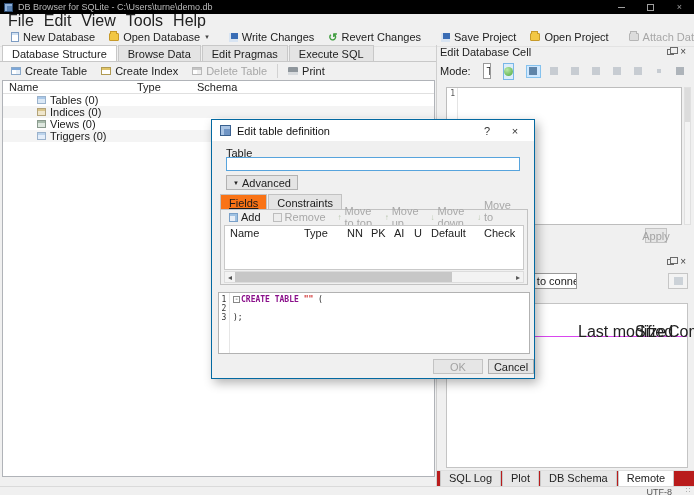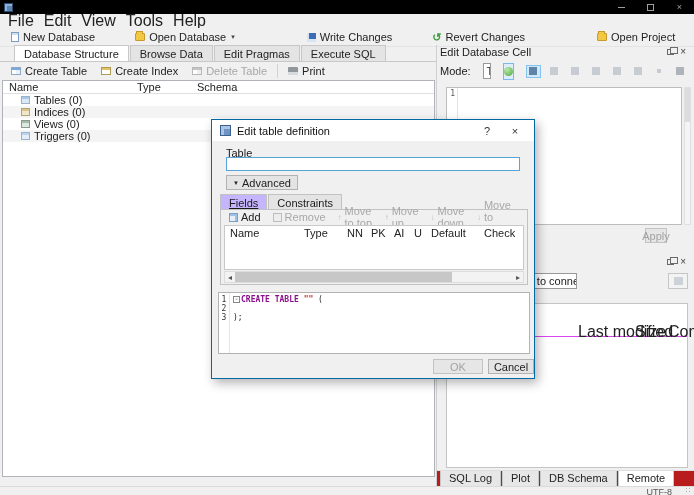--- a/index.html
+++ b/index.html
@@ -12,21 +12,21 @@
   .titlebar .app-ico { width:9px; height:9px; margin:0 5px 0 4px; background:#5b84b5; box-shadow:inset 0 0 0 1px #2e4d73, inset 3px 3px 0 #8fb0d8; }
   .titlebar .title { color:#b9b9b9; font-size:9px; }
   .winbtns { margin-left:auto; display:flex; height:14px; }
   .winbtn { width:29px; height:14px; display:flex; align-items:center; justify-content:center; color:#9f9f9f; font-size:9px; }
   .winbtn .mini { width:7px; height:1px; background:#9f9f9f; }
   .winbtn .maxi { width:7px; height:7px; border:1px solid #9f9f9f; }
 
   .menubar { position:absolute; left:0; top:14px; width:694px; height:14px; background:#f0f0f0; display:flex; align-items:center; padding-left:3px; }
   .menubar span { padding:0 5px; font-size:16px; color:#222; }
 
-  .toolbar { position:absolute; left:0; top:28px; width:694px; height:19px; background:#f0f0f0; display:flex; align-items:center; padding-left:4px; border-bottom:1px solid #e3e3e3;gap:26px; }
+  .toolbar { position:absolute; left:0; top:28px; width:694px; height:19px; background:#f0f0f0; display:flex; align-items:center; padding-left:4px; border-bottom:1px solid #e3e3e3; }
   .tbtn { display:flex; align-items:center; gap:4px; padding:2px 7px; font-size:11px; color:#222; white-space:nowrap; }
   .tbtn.disabled { color:#a7a7a7; }
   .tsep { width:1px; height:14px; background:#d2d2d2; margin:0 3px; }
   .drop { font-size:7px; color:#444; margin-left:1px; }
 
   
   .ico { display:inline-block; flex:none; }
   .ico-page { width:8px; height:10px; background:#fff; border:1px solid #7d9cc3; box-shadow:inset 0 2px 0 #cfe0f2; }
   .ico-folder { width:10px; height:8px; background:#f2c744; border:1px solid #c79a2a; border-radius:1px; position:relative; }
   .ico-folder::before { content:""; position:absolute; left:0; top:-3px; width:5px; height:2px; background:#f2c744; border:1px solid #c79a2a; border-bottom:none; }
@@ -37,30 +37,30 @@
   .ico-table { width:10px; height:8px; border:1px solid #8aa8c8; background:#fff; box-shadow:inset 0 2px 0 #7da7d8, inset -4px 0 0 #e8f0f8; }
   .ico-table.gray { border-color:#b8b8b8; box-shadow:inset 0 2px 0 #c4c4c4, inset -4px 0 0 #eee; }
   .ico-index { width:10px; height:8px; border:1px solid #b09a52; background:#fff; box-shadow:inset 0 2px 0 #e0c468; }
   .ico-print { width:10px; height:8px; background:#8f969c; border-radius:1px 1px 0 0; box-shadow:inset 0 -3px 0 #d7dadd; }
   .ico-plus { width:9px; height:9px; background:#e7eef7; border:1px solid #7aa0c8; box-shadow:inset -2px 2px 0 #9fc1e2; }
   .ico-minus-g { width:9px; height:9px; background:#ededed; border:1px solid #bdbdbd; }
 
   
   .maintabs { position:absolute; left:0; top:47px; width:437px; height:15px; display:flex; align-items:flex-end; padding-left:2px; border-bottom:1px solid #c8c8c8; background:#f0f0f0; }
   .mtab { padding:2px 9px 1px; font-size:11px; color:#222; border:1px solid #c8c8c8; border-bottom:none; background:#e4e4e4; margin-right:1px; }
-  .mtab.sel { background:#fff; position:relative;margin-left:12px; }
+  .mtab.sel { background:#fff; position:relative; }
 
   .structbar { position:absolute; left:0; top:62px; width:437px; height:17px; display:flex; align-items:center; padding-left:4px; background:#f0f0f0; }
 
   
   .treebox { position:absolute; left:2px; top:80px; width:433px; height:397px; background:#fff; border:1px solid #b0b3b8; }
   .treehead { display:flex; height:13px; border-bottom:1px solid #e0e0e0; align-items:center; }
   .treehead div { font-size:11px; color:#222; padding-left:6px; }
   .th-name { width:128px; } .th-type { width:60px; } .th-schema { width:120px; }
-  .trow { display:flex; align-items:center; height:12px; padding-left:18px; gap:4px; font-size:11px; }
+  .trow { display:flex; align-items:center; height:12px; padding-left:34px; gap:4px; font-size:11px; }
   .trow.alt { background:#f4f4f4; }
   .tico { width:9px; height:8px; border:1px solid #9ab2cc; background:#dbe8f5; box-shadow:inset 0 2px 0 #aac8e8; }
   .tico.idx { border-color:#b3a378; background:#efe6cc; box-shadow:inset 0 2px 0 #d8c48a; }
   .tico.view { border-color:#8a9a8e; background:#dfe8e0; box-shadow:inset 0 2px 0 #a8bcac; }
   .tico.trig { border-color:#9ab2cc; background:#e4eefa; box-shadow:inset 0 2px 0 #bcd4ec; }
 
   
   .rsplit { position:absolute; left:436px; top:45px; width:1px; height:442px; background:#cfcfcf; }
   .dockhead { position:absolute; height:13px; display:flex; align-items:center; font-size:11px; color:#222; }
   .dockbtns { margin-left:auto; display:flex; gap:6px; align-items:center; padding-right:4px; }
@@ -113,21 +113,21 @@
   .dlg-title .txt { font-size:11px; color:#111; }
   .dlg-title .sp { margin-left:auto; }
   .dlg-help, .dlg-close { width:22px; text-align:center; color:#333; font-size:11px; }
   .dlg-ico { width:11px; height:11px; background:#6f94c4; box-shadow:inset 0 0 0 1px #39608f, inset 4px 4px 0 #a9c4e4; }
   .dlg-label { position:absolute; left:14px; top:27px; font-size:11px; }
   .dlg-input { position:absolute; left:14px; top:37px; width:294px; height:14px; border:1px solid #57a4dd; background:#fff; font-size:11px; padding:0 3px; outline:none; }
   .advbtn { position:absolute; left:14px; top:55px; height:15px; padding:0 6px; gap:3px; }
   .advbtn .tri { font-size:6px; color:#222; }
   .dlg-tabs { position:absolute; left:8px; top:74px; display:flex; align-items:flex-end; }
   .dlg-tab { padding:2px 8px 1px; font-size:11px; border:1px solid #c2c2c2; border-bottom:none; background:#e4e4e4; margin-right:1px; }
-  .dlg-tab.sel { background:#c4b5fd;text-decoration:underline; }
+  .dlg-tab.sel { background:#f97316;text-decoration:underline; }
   .fieldsframe { position:absolute; left:8px; top:89px; width:308px; height:76px; border:1px solid #c2c2c2; background:#f0f0f0; }
   .factions { display:flex; align-items:center; height:14px; padding-left:3px; gap:2px; font-size:11px; }
   .fact { display:flex; align-items:center; gap:3px; padding:0 5px; color:#222; }
   .fact.disabled { color:#a8a8a8; }
   .fact .mv { font-size:8px; color:#b9c6b0; }
   .fgrid { position:absolute; left:3px; top:15px; width:300px; height:45px; background:#fff; border:1px solid #c9c9c9; }
   .fgrid-hdr { display:flex; height:13px; align-items:center; font-size:11px; color:#222; }
   .fgrid-hdr div { padding-left:5px; }
   .c-name{width:74px}.c-type{width:43px}.c-nn{width:24px}.c-pk{width:23px}.c-ai{width:20px}.c-u{width:17px}.c-def{width:53px}.c-chk{width:42px}
   .fscroll { position:absolute; left:3px; top:61px; width:300px; height:12px; background:#f3f3f3; border:1px solid #dcdcdc; display:flex; align-items:center; }
@@ -143,20 +143,21 @@
   .dlg-ok { position:absolute; left:221px; top:239px; width:50px; height:15px; }
   .dlg-cancel { position:absolute; left:276px; top:239px; width:46px; height:15px; }
 </style>
 </head>
 <body>
 
 <div id="app">
 
   <div class="titlebar">
     <span class="app-ico ico"></span>
+    <span class="title">DB Browser for SQLite - C:\Users\turne\demo.db</span>
     <div class="winbtns">
       <div class="winbtn">
           <span class="mini"></span>
         </div>
       <div class="winbtn">
           <span class="maxi"></span>
         </div>
       <div class="winbtn">
           <span>×</span>
         </div>
@@ -185,26 +186,26 @@
     <div class="tbtn">
       <span class="ico ico-disk"></span>
       <span>Write Changes</span>
     </div>
     <div class="tbtn">
       <span class="ico ico-revert">↺</span>
       <span>Revert Changes</span>
     </div>
     <div class="tsep"></div>
     <div class="tbtn">
+      <span class="ico ico-disk"></span>
+      <span>Save Project</span>
+    </div>
+    <div class="tbtn">
       <span class="ico ico-folder"></span>
       <span>Open Project</span>
-    </div>
-    <div class="tbtn">
-      <span class="ico ico-disk"></span>
-      <span>Save Project</span>
     </div>
     <div class="tsep"></div>
     <div class="tbtn disabled">
       <span class="ico ico-folder gray"></span>
       <span>Attach Database</span>
     </div>
     <div class="tsep"></div>
 
   </div>
 

